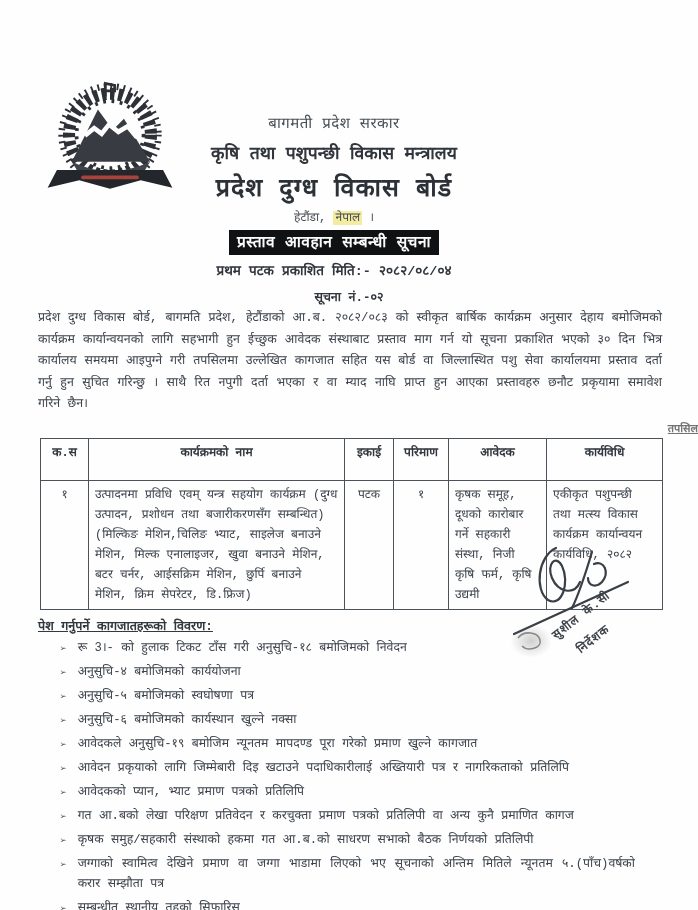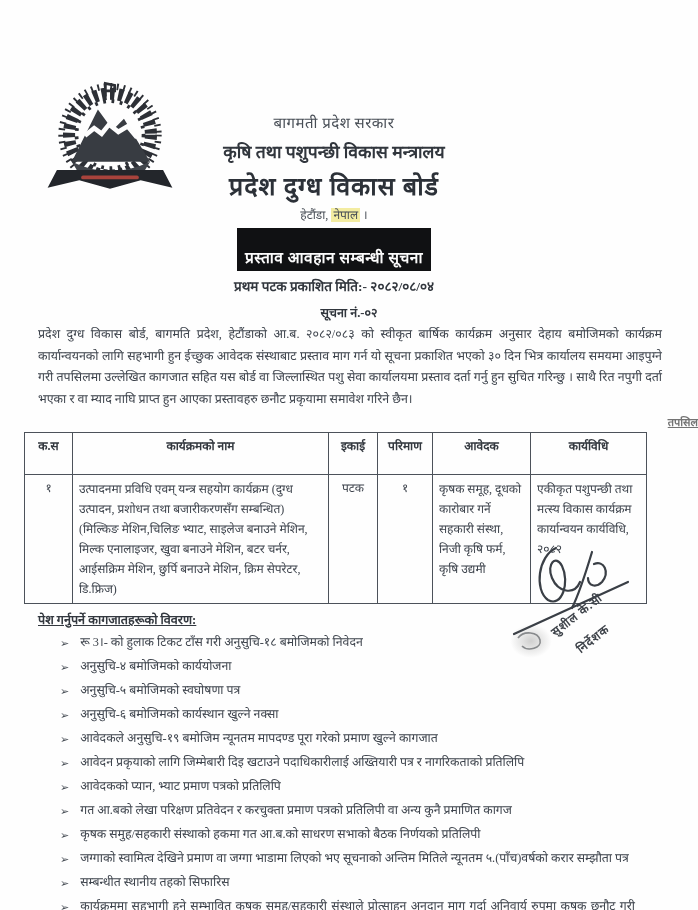--- a/index.html
+++ b/index.html
@@ -2,50 +2,50 @@
 <html><head>
 <meta charset="utf-8">
 <style>
   * { margin:0; padding:0; box-sizing:border-box; }
   html,body { background:#e8e8e8; }
   .page {
     position:relative;
     width:698px; height:910px;
     margin:0 auto;
     background:#fefefe;
-    font-family:Liberation Serif, serif;
+    font-family:Liberation Mono, monospace;
     color:#3b4048;
     overflow:hidden;
   }
   
   .logo { position:absolute; left:40px; top:76px; width:140px; height:135px; }
   
   .header { padding-top:112px; text-align:center; margin-left:-30px; }
   .gov-line   { font-size:15px; letter-spacing:.5px; color:#474d55; }
   .ministry   { font-size:17.5px; font-weight:bold; margin-top:7px; color:#31363d; }
   .board      { font-size:25px;  font-weight:bold; margin-top:5px; color:#2c3138; letter-spacing:1px; }
   .location   { font-size:12px; margin-top:4px; color:#474d55; }
   .hl         { background:#f3eca1; padding:0 2px;margin-top:48px; }
   .banner-wrap{ margin-top:5px; }
   .banner {
     display:inline-block; background:#101113; color:#fbfbfb;
-    font-size:15.5px; font-weight:bold; padding:18px 8px 3px 8px; letter-spacing:.5px;
+    font-size:15.5px; font-weight:bold; padding:0 8px 3px 8px; letter-spacing:.5px;
   }
   .published  { font-size:13.5px; font-weight:bold; margin-top:6px; color:#31363d; }
   .notice-no  { font-size:12.5px; font-weight:bold; margin-top:9px; color:#31363d; margin-left:30px; }
   
   .body-par {
     width:624px; margin:3px auto 0 38px;
     font-size:12.4px; line-height:21.5px; text-align:justify; color:#3d434c;
   }
   .tapasil { text-align:right; font-size:11px; font-weight:bold;
              text-decoration:underline; margin-top:4px; color:#737373; }
   
   table.main {
-    width:622px; margin:3px 0 0 24px;
+    width:622px; margin:3px 0 0 40px;
     border-collapse:collapse; table-layout:fixed;
     font-size:12px; color:#3d434c;
   }
   table.main th, table.main td { border:1.4px solid #4c525a; vertical-align:top; padding:4px 6px; }
   table.main th { font-weight:bold; text-align:center; height:42px; color:#33383f; }
   td.c-sn   { text-align:center; }
   td.c-unit { text-align:center; vertical-align:middle; }
   td.c-qty  { text-align:center; vertical-align:middle; }
   td.c-prog { line-height:20px; }
   td.c-app, td.c-proc { line-height:20px; padding-top:16px; }

